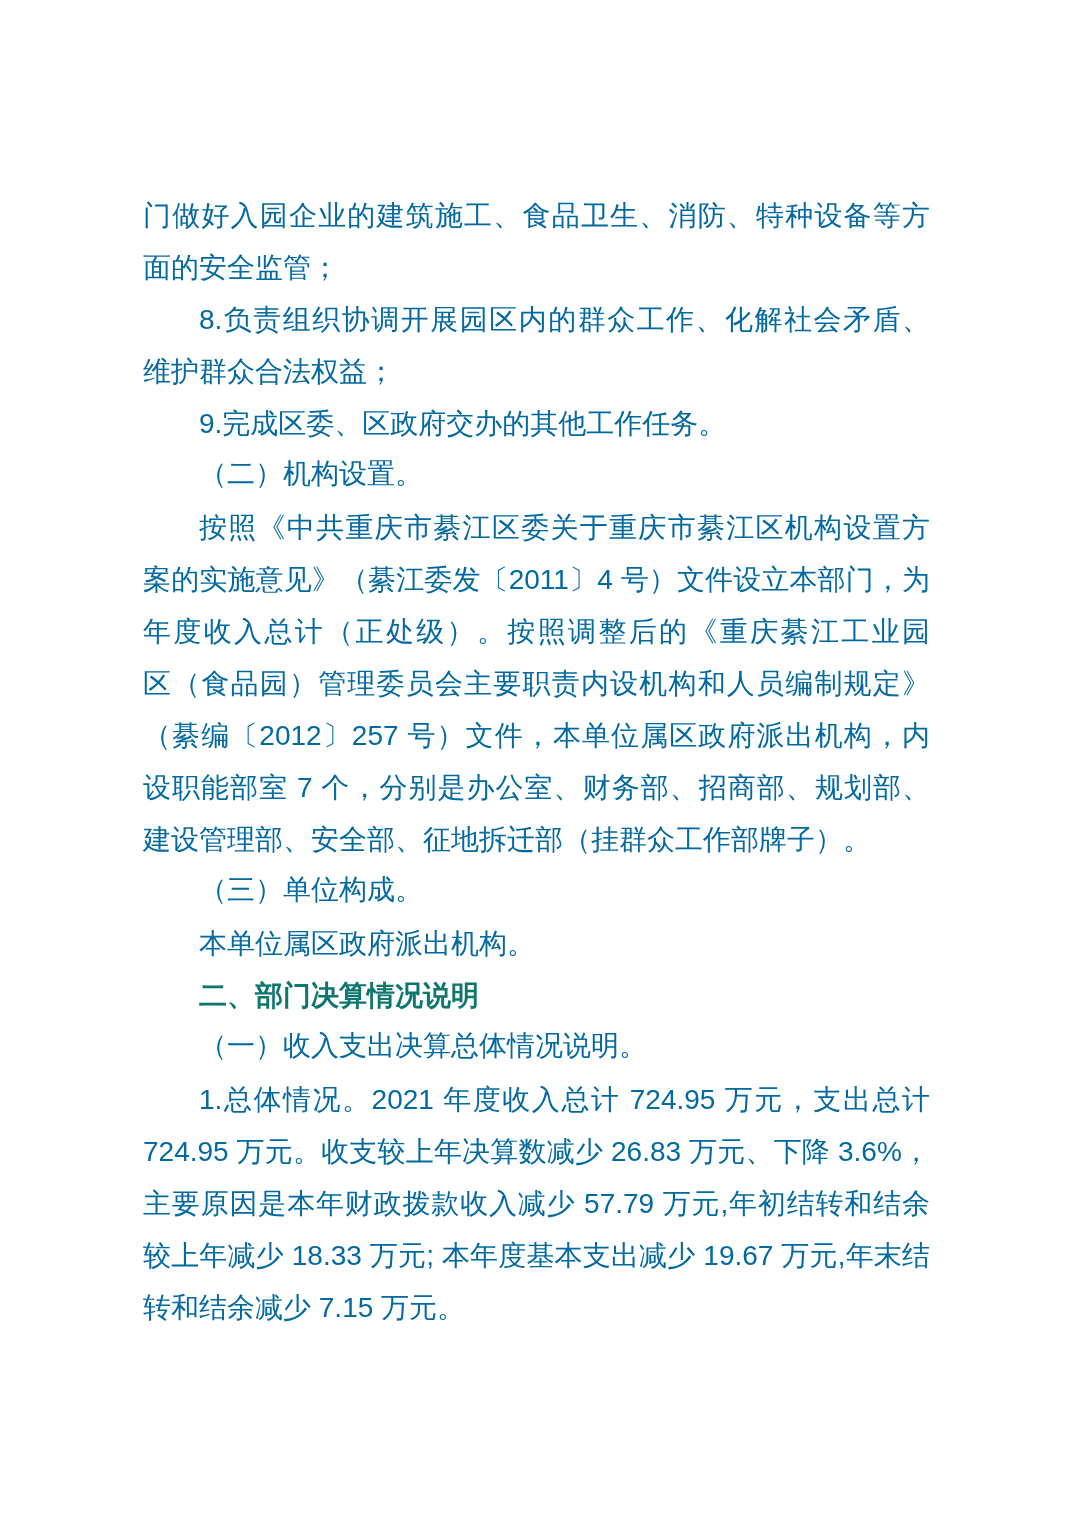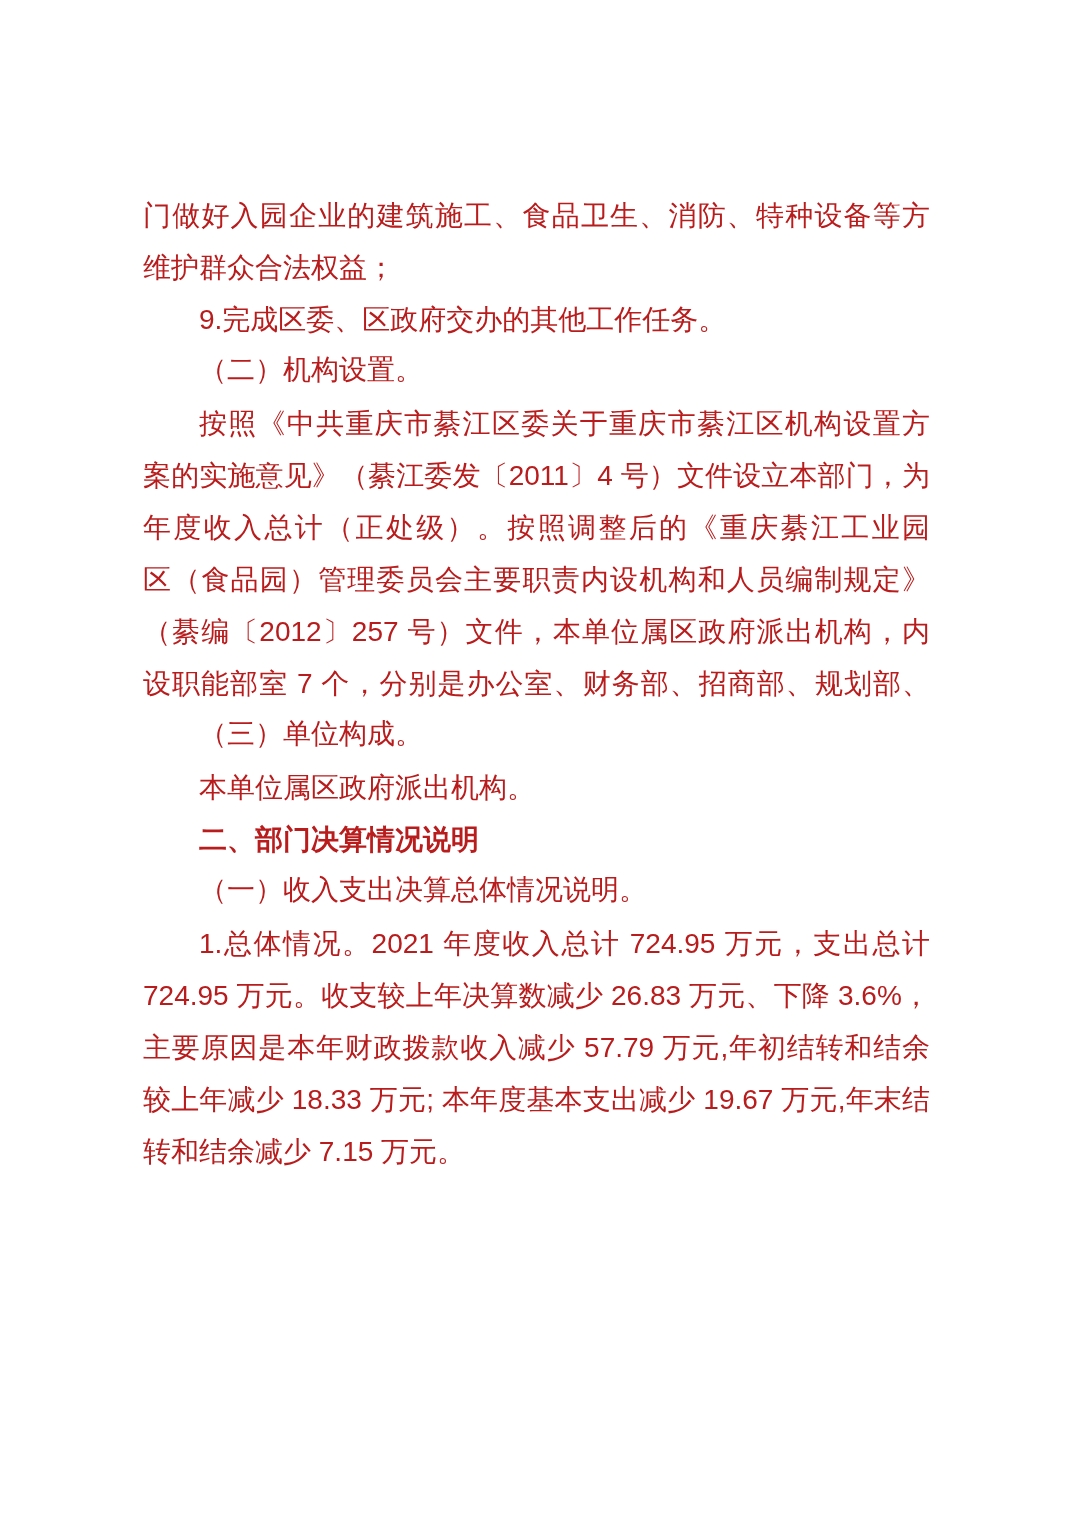--- a/index.html
+++ b/index.html
@@ -19,56 +19,59 @@
     background: #ffffff;
   }
   .content {
     box-sizing: border-box;
     padding: 190px 145px 0 143px;
   }
   .line {
     font-family: "Liberation Sans", "DejaVu Sans", serif;
     font-size: 28px;
     line-height: 52px;
-    color: #b91c1c;
+    color: #0369a1;
     text-align: left;
     white-space: pre-wrap;
   }
   .line.justify {
     text-align: justify;
     text-align-last: justify;
     text-justify: inter-character;
   }
   .line.indent {
     text-indent: 2em;
   }
   .line.kaiti {
     font-family: Liberation Mono, monospace;
   }
   .line.heading {
     font-family: "Liberation Sans", "DejaVu Sans", sans-serif;
     font-weight: 700;
-    color: #b91c1c;
+    color: #0f766e;
   }
 </style>
 </head>
 <body>
 
 <div class="page">
   <div class="content">
       <div class="line body justify">门做好入园企业的建筑施工、食品卫生、消防、特种设备等方</div>
+      <div class="line body">面的安全监管；</div>
+      <div class="line body indent justify">8.负责组织协调开展园区内的群众工作、化解社会矛盾、</div>
       <div class="line body">维护群众合法权益；</div>
       <div class="line body indent">9.完成区委、区政府交办的其他工作任务。</div>
       <div class="line kaiti indent">（二）机构设置。</div>
       <div class="line body indent justify">按照《中共重庆市綦江区委关于重庆市綦江区机构设置方</div>
       <div class="line body justify">案的实施意见》（綦江委发〔2011〕4 号）文件设立本部门，为</div>
       <div class="line body justify">年度收入总计（正处级）。按照调整后的《重庆綦江工业园</div>
       <div class="line body justify">区（食品园）管理委员会主要职责内设机构和人员编制规定》</div>
       <div class="line body justify">（綦编〔2012〕257 号）文件，本单位属区政府派出机构，内</div>
       <div class="line body justify">设职能部室 7 个，分别是办公室、财务部、招商部、规划部、</div>
+      <div class="line body">建设管理部、安全部、征地拆迁部（挂群众工作部牌子）。</div>
       <div class="line kaiti indent">（三）单位构成。</div>
       <div class="line body indent">本单位属区政府派出机构。</div>
       <div class="line heading indent">二、部门决算情况说明</div>
       <div class="line kaiti indent">（一）收入支出决算总体情况说明。</div>
       <div class="line body indent justify">1.总体情况。2021 年度收入总计 724.95 万元，支出总计</div>
       <div class="line body justify">724.95 万元。收支较上年决算数减少 26.83 万元、下降 3.6%，</div>
       <div class="line body justify">主要原因是本年财政拨款收入减少 57.79 万元,年初结转和结余</div>
       <div class="line body justify">较上年减少 18.33 万元; 本年度基本支出减少 19.67 万元,年末结</div>
       <div class="line body">转和结余减少 7.15 万元。</div>
     </div>

